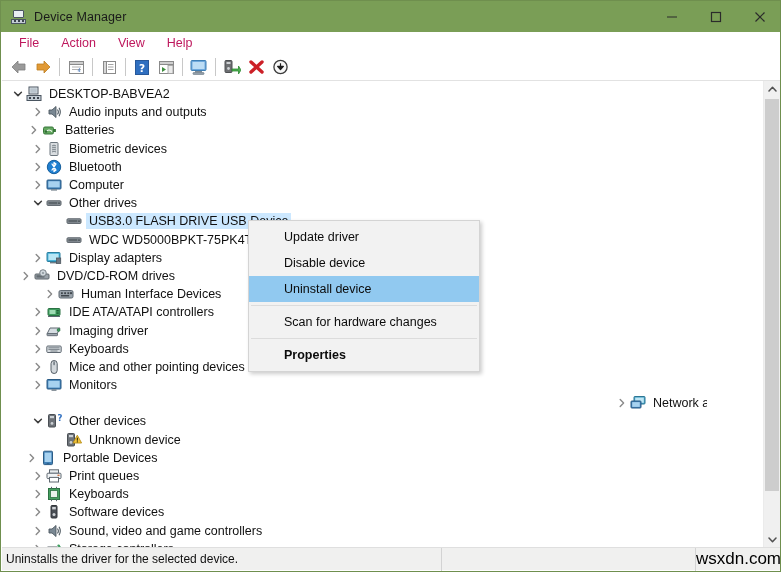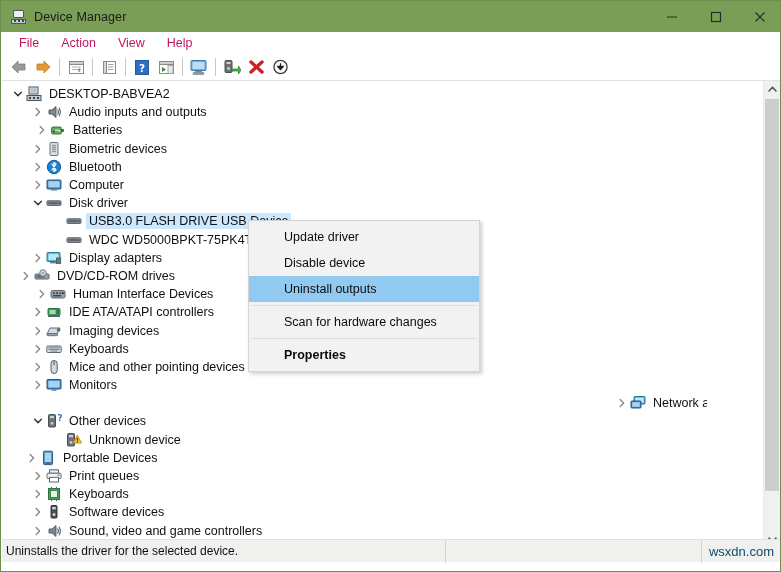--- a/index.html
+++ b/index.html
@@ -206,21 +206,21 @@
     left: 1px;
     top: 18px;
     width: 14px;
     height: 392px;
     background: #cdcdcd;
   }
 
   
   .statusbar {
     position: absolute;
-    left: 1px; bottom: 9px;
+    left: 1px; bottom: 1px;
     width: 779px;
     height: 23px;
     background: #f0f0ef;
     border-top: 1px solid #dfdfdf;
     box-sizing: border-box;
     display: flex;
     align-items: center;
   }
   .status-seg {
     height: 23px;
@@ -229,22 +229,22 @@
     font-size: 12px;
     color: #101010;
     box-sizing: border-box;
   }
   .status-main { width: 443px; padding-left: 4px; }
   .status-mid  { width: 214px; border-left: 1px solid #d3d3d3; }
   .status-right{
     flex: 1;
     border-left: 1px solid #d3d3d3;
     justify-content: center;
-    font-size: 13px;
-    color: #0c4a6e;
+    font-size: 17px;
+    color: #000000;
     margin-left: 42px;
   }
 
   
   .ctxmenu {
     position: absolute;
     left: 247px; top: 219px;
     width: 232px;
     background: #f2f2f2;
     border: 1px solid #d4d4d4;
@@ -432,21 +432,21 @@
               <path d="M3.2 1.6 L6.6 5 L3.2 8.4" fill="none" stroke="#8a8a8a" stroke-width="1.4" stroke-linecap="round" stroke-linejoin="round"></path>
             </svg>
           </span>
           <span class="ico"><svg width="16" height="16" viewBox="0 0 16 16">
               <path d="M3 6 L6 6 L10 2.5 L10 13.5 L6 10 L3 10 Z" fill="#7a8893" stroke="#4d5860" stroke-width="0.9" stroke-linejoin="round"></path>
               <path d="M11.5 5.5 Q13.3 8 11.5 10.5" fill="none" stroke="#4d5860" stroke-width="1.1"></path>
               <path d="M13 3.8 Q15.6 8 13 12.2" fill="none" stroke="#4d5860" stroke-width="1.1"></path>
             </svg></span>
           <span class="label">Audio inputs and outputs</span>
         </div>
-        <div class="row" style="padding-left: 32px;">
+        <div class="row" style="padding-left: 24px;">
           <span class="chev">
             <svg width="10" height="10" viewBox="0 0 10 10">
               <path d="M3.2 1.6 L6.6 5 L3.2 8.4" fill="none" stroke="#8a8a8a" stroke-width="1.4" stroke-linecap="round" stroke-linejoin="round"></path>
             </svg>
           </span>
           <span class="ico"><svg width="16" height="16" viewBox="0 0 16 16">
               <rect x="1.5" y="5" width="10" height="7" rx="1.5" fill="#64a860" stroke="#37773a" stroke-width="1"></rect>
               <rect x="11.5" y="7" width="2.4" height="3" fill="#37773a"></rect>
               <path d="M4 9.5 Q7 6.5 10 9.5" fill="none" stroke="#ffffff" stroke-width="1.1"></path>
               <circle cx="4" cy="9.5" r="1.2" fill="#2f6b33"></circle>
@@ -497,21 +497,21 @@
           <span class="chev">
             <svg width="10" height="10" viewBox="0 0 10 10">
               <path d="M1.6 3.2 L5 6.6 L8.4 3.2" fill="none" stroke="#3f3f3f" stroke-width="1.5" stroke-linecap="round" stroke-linejoin="round"></path>
             </svg>
           </span>
           <span class="ico"><svg width="16" height="16" viewBox="0 0 16 16">
               <rect x="1" y="5.8" width="14" height="4.6" rx="1" fill="#8c949b" stroke="#5a6268" stroke-width="1"></rect>
               <rect x="2.4" y="7" width="9" height="2.2" fill="#5e666c"></rect>
               <circle cx="13" cy="8.1" r="0.9" fill="#3e454a"></circle>
             </svg></span>
-          <span class="label">Disk driver</span>
+          <span class="label">Other drives</span>
         </div>
         <div class="row selected" style="padding-left: 48px;">
           <span class="chev"></span>
           <span class="ico"><svg width="16" height="16" viewBox="0 0 16 16">
               <rect x="1" y="5.8" width="14" height="4.6" rx="1" fill="#8c949b" stroke="#5a6268" stroke-width="1"></rect>
               <rect x="2.4" y="7" width="9" height="2.2" fill="#5e666c"></rect>
               <circle cx="13" cy="8.1" r="0.9" fill="#3e454a"></circle>
             </svg></span>
           <span class="label">USB3.0 FLASH DRIVE USB Device</span>
         </div>
@@ -545,21 +545,21 @@
             </svg>
           </span>
           <span class="ico"><svg width="16" height="16" viewBox="0 0 16 16">
               <rect x="1" y="6" width="14" height="5" rx="1" fill="#9aa2a9" stroke="#5e666c" stroke-width="1"></rect>
               <rect x="2.4" y="7.2" width="8" height="2.4" fill="#636b71"></rect>
               <circle cx="9" cy="5" r="3.3" fill="#cfd6db" stroke="#6d767d" stroke-width="0.9"></circle>
               <circle cx="9" cy="5" r="0.9" fill="#828b92"></circle>
             </svg></span>
           <span class="label">DVD/CD-ROM drives</span>
         </div>
-        <div class="row" style="padding-left: 32px;">
+        <div class="row" style="padding-left: 40px;">
           <span class="chev">
             <svg width="10" height="10" viewBox="0 0 10 10">
               <path d="M3.2 1.6 L6.6 5 L3.2 8.4" fill="none" stroke="#8a8a8a" stroke-width="1.4" stroke-linecap="round" stroke-linejoin="round"></path>
             </svg>
           </span>
           <span class="ico"><svg width="16" height="16" viewBox="0 0 16 16">
               <rect x="1" y="4.5" width="14" height="7.5" rx="1.5" fill="#9aa3ab" stroke="#5f6871" stroke-width="1"></rect>
               <rect x="3" y="6.3" width="1.8" height="1.8" fill="#3f464c"></rect>
               <rect x="6.2" y="6.3" width="1.8" height="1.8" fill="#3f464c"></rect>
               <rect x="9.4" y="6.3" width="1.8" height="1.8" fill="#3f464c"></rect>
@@ -587,21 +587,21 @@
           <span class="chev">
             <svg width="10" height="10" viewBox="0 0 10 10">
               <path d="M3.2 1.6 L6.6 5 L3.2 8.4" fill="none" stroke="#8a8a8a" stroke-width="1.4" stroke-linecap="round" stroke-linejoin="round"></path>
             </svg>
           </span>
           <span class="ico"><svg width="16" height="16" viewBox="0 0 16 16">
               <path d="M1 11 L11 11 L14 5 L4 5 Z" fill="#d6dde2" stroke="#5f6871" stroke-width="1" stroke-linejoin="round"></path>
               <rect x="1" y="10.5" width="10.5" height="2.2" rx="0.6" fill="#9aa3ab" stroke="#5f6871" stroke-width="0.9"></rect>
               <circle cx="12.6" cy="7" r="1.4" fill="#3f9d5f" stroke="#2a7243" stroke-width="0.8"></circle>
             </svg></span>
-          <span class="label">Imaging devices</span>
+          <span class="label">Imaging driver</span>
         </div>
         <div class="row" style="padding-left: 28px;">
           <span class="chev">
             <svg width="10" height="10" viewBox="0 0 10 10">
               <path d="M3.2 1.6 L6.6 5 L3.2 8.4" fill="none" stroke="#8a8a8a" stroke-width="1.4" stroke-linecap="round" stroke-linejoin="round"></path>
             </svg>
           </span>
           <span class="ico"><svg width="16" height="16" viewBox="0 0 16 16">
               <rect x="0.8" y="5" width="14.4" height="6.5" rx="1" fill="#d7dce0" stroke="#5f6871" stroke-width="1"></rect>
               <line x1="2.4" y1="6.8" x2="13.6" y2="6.8" stroke="#6f7880" stroke-width="0.9"></line>
@@ -772,21 +772,21 @@
     <div class="sb-arrow down">
       <svg width="9" height="7" viewBox="0 0 9 7">
         <path d="M1 2 L4.5 5.7 L8 2" fill="none" stroke="#505050" stroke-width="1.5" stroke-linecap="round" stroke-linejoin="round"></path>
       </svg>
     </div>
   </div>
 
   <div class="ctxmenu" id="ctx-menu">
       <div class="ctxitem">Update driver</div>
       <div class="ctxitem">Disable device</div>
-      <div class="ctxitem highlight">Uninstall outputs</div>
+      <div class="ctxitem highlight">Uninstall device</div>
       <div class="ctxsep"></div>
       <div class="ctxitem">Scan for hardware changes</div>
       <div class="ctxsep"></div>
       <div class="ctxitem bold">Properties</div>
     </div>
 
   <div class="statusbar">
     <div class="status-seg status-main">Uninstalls the driver for the selected device.</div>
     <div class="status-seg status-mid"></div>
     <div class="status-seg status-right">wsxdn.com</div>

